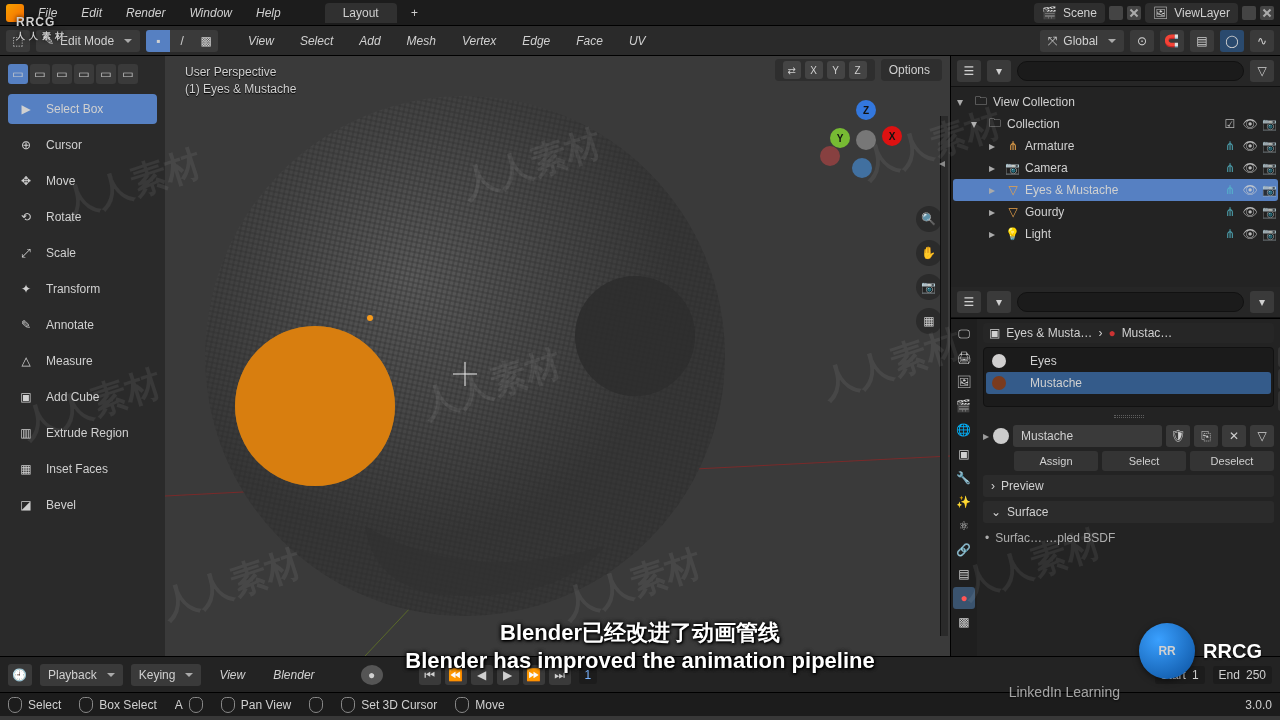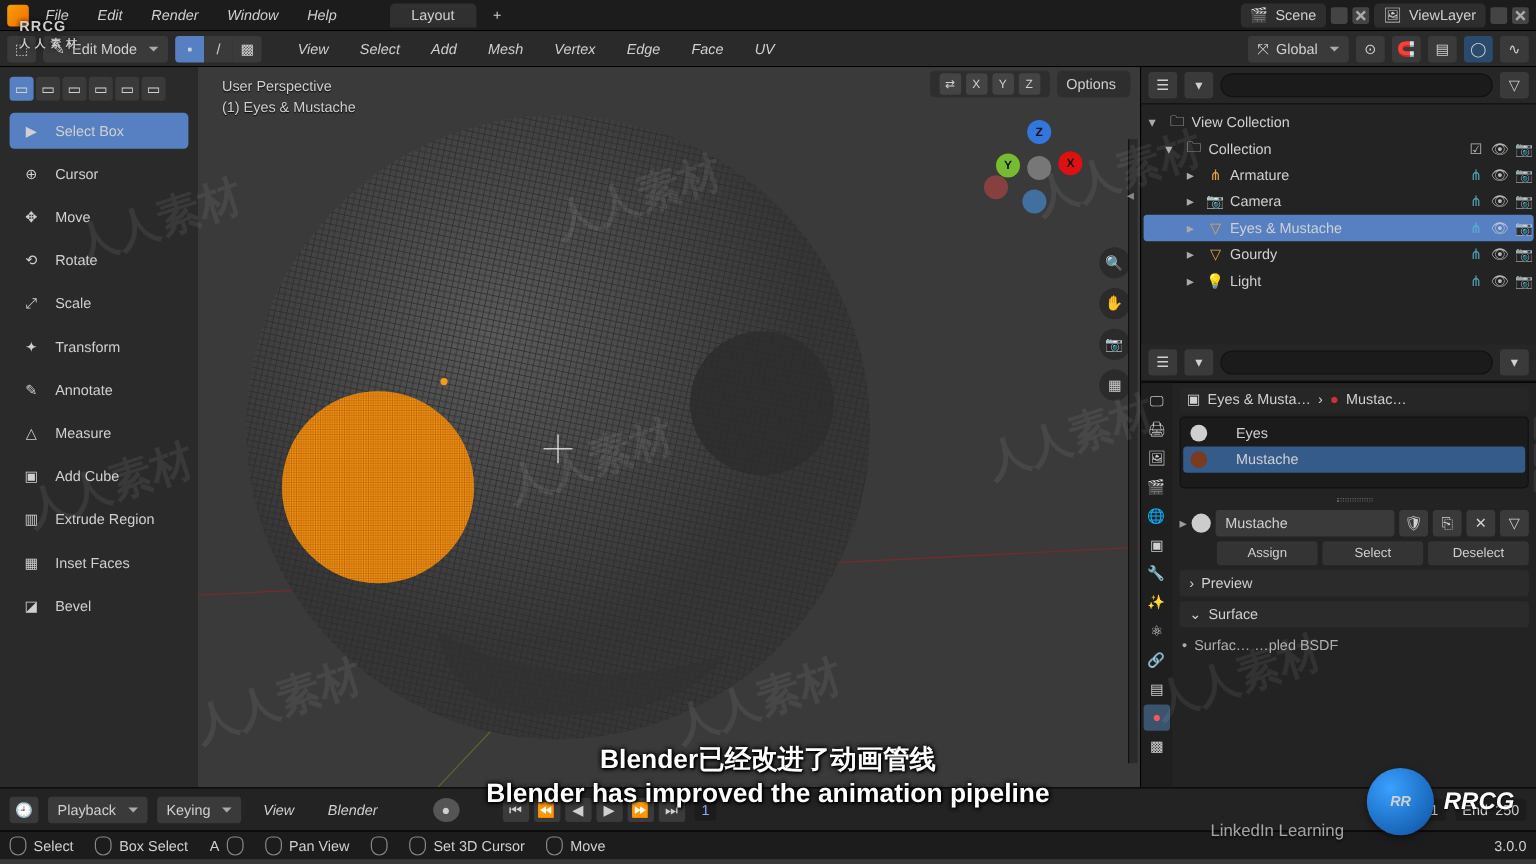--- a/index.html
+++ b/index.html
@@ -103,21 +103,21 @@
   
   .status{height:24px;background:#1c1c1c;display:flex;align-items:center;padding:0 8px;gap:18px;font-size:11px;color:#bbb;border-top:1px solid #000;}
   .status .s{display:flex;align-items:center;gap:6px;}
   .mouse{width:14px;height:16px;border:1px solid #888;border-radius:6px 6px 8px 8px;}
 
   
   .subs{position:absolute;left:0;right:0;bottom:46px;text-align:center;z-index:950;pointer-events:none;}
   .subs div{font-size:22px;font-weight:bold;color:#fff;text-shadow:0 0 4px #000,0 0 4px #000,1px 1px 2px #000;}
 
   
-  .badge-rrcg{position:absolute;right:18px;bottom:24px;z-index:960;display:flex;align-items:center;gap:8px;font-style:italic;}
+  .badge-rrcg{position:absolute;right:18px;bottom:41px;z-index:960;display:flex;align-items:center;gap:8px;}
   .rrcg-circ{width:56px;height:56px;border-radius:50%;background:radial-gradient(circle at 35% 30%,#3aa0ff,#0a4f9c);display:flex;align-items:center;justify-content:center;color:#fff;font-weight:bold;font-size:14px;box-shadow:0 2px 6px rgba(0,0,0,.5);}
   .linkedin{position:absolute;right:160px;bottom:20px;z-index:955;font-size:14px;color:#fff;text-shadow:0 1px 2px #000;opacity:.6;}
 
   
   .toprrcg{position:absolute;left:16px;top:6px;z-index:960;font-size:22px;font-weight:bold;color:#fff;text-shadow:0 0 4px #000;letter-spacing:1px;}
   .toprrcg span.small{display:block;font-size:9px;color:#ccc;letter-spacing:4px;margin-top:-2px;}
 
   
   .drag{height:10px;display:flex;justify-content:center;align-items:center;opacity:.5;}
   .drag span{width:30px;height:3px;border-top:1px dotted #999;border-bottom:1px dotted #999;}

